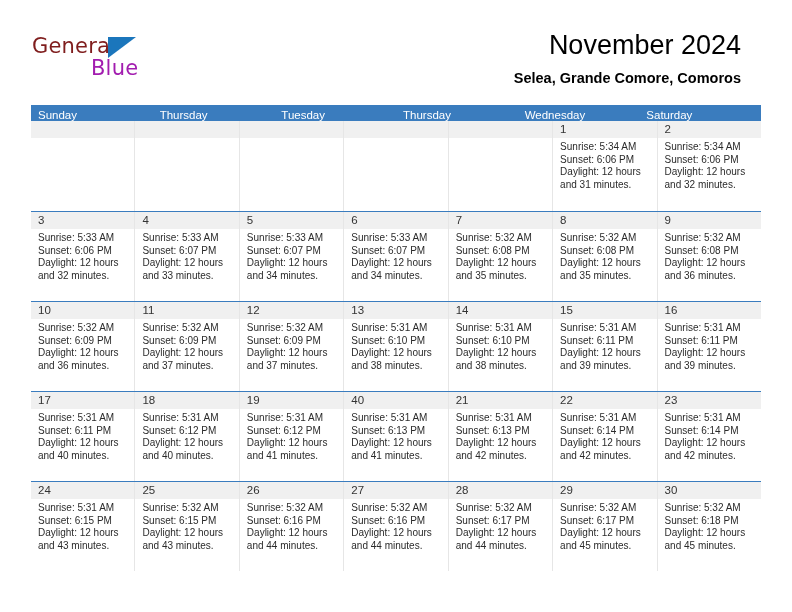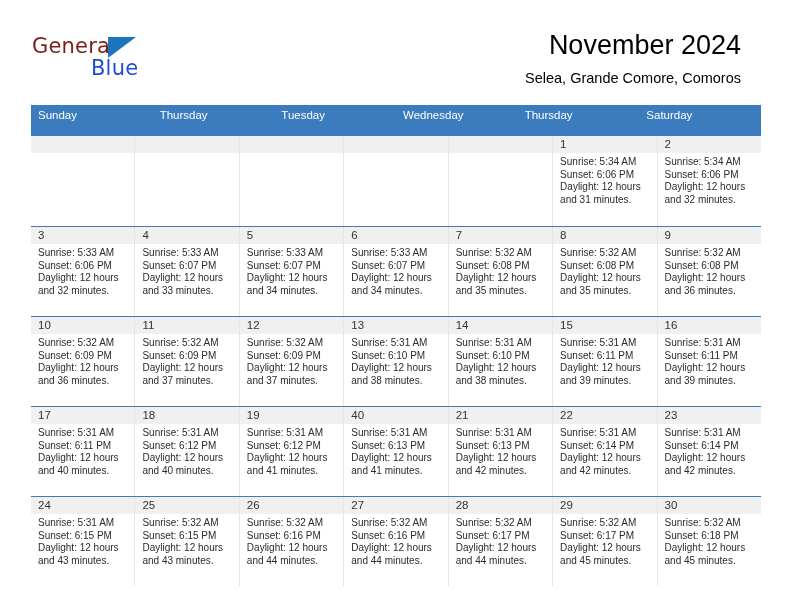--- a/index.html
+++ b/index.html
@@ -45,21 +45,21 @@
     color: #7f1d1d;
     font-family: "DejaVu Sans", sans-serif;
     font-weight: 400;
   }
   .logo-blue {
     position: absolute;
     left: 59px;
     top: 22px;
     font-size: 21px;
     letter-spacing: 0.2px;
-    color: #1d4ed8;
+    color: #a21caf;
     font-family: "DejaVu Sans", sans-serif;
     font-weight: 400;
   }
   .logo-triangle {
     position: absolute;
     left: 76px;
     top: 3px;
     width: 0;
     height: 0;
     border-left: 28px solid #1b76bc;
@@ -74,39 +74,39 @@
   }
   .cal-title {
     font-size: 27px;
     font-weight: 400;
     color: #000000;
     line-height: 34px;
     white-space: nowrap;
   }
   .cal-subtitle {
     font-size: 14.5px;
-    font-weight: 400;
+    font-weight: 700;
     color: #000000;
     line-height: 20px;
     margin-top: 6px;
     white-space: nowrap;
   }
 
   
   .calendar {
     position: absolute;
     left: 31px;
     top: 105px;
     width: 730px;
   }
   .weekdays {
     display: flex;
     width: 100%;
     background: #3a7cbe;
-    height: 31px;
+    height: 16px;
     justify-content: center;
   }
   .weekday {
     flex: 1 1 0;
     color: #ffffff;
     font-size: 11.5px;
     line-height: 21px;
     padding-left: 7px;
     box-sizing: border-box;
     overflow: hidden;
@@ -180,22 +180,22 @@
       <div class="cal-subtitle">Selea, Grande Comore, Comoros</div>
     </div>
 
   </div>
 
   <div class="calendar">
     <div class="weekdays">
       <div class="weekday">Sunday</div>
       <div class="weekday">Thursday</div>
       <div class="weekday">Tuesday</div>
+      <div class="weekday">Thursday</div>
       <div class="weekday">Wednesday</div>
-      <div class="weekday">Thursday</div>
       <div class="weekday">Saturday</div>
     </div>
 
     <div id="weeks-container">
         <div class="week-row">
           <div class="day-cell empty">
             <div class="day-head">
               <span class="day-num"></span>
             </div>
           </div>

